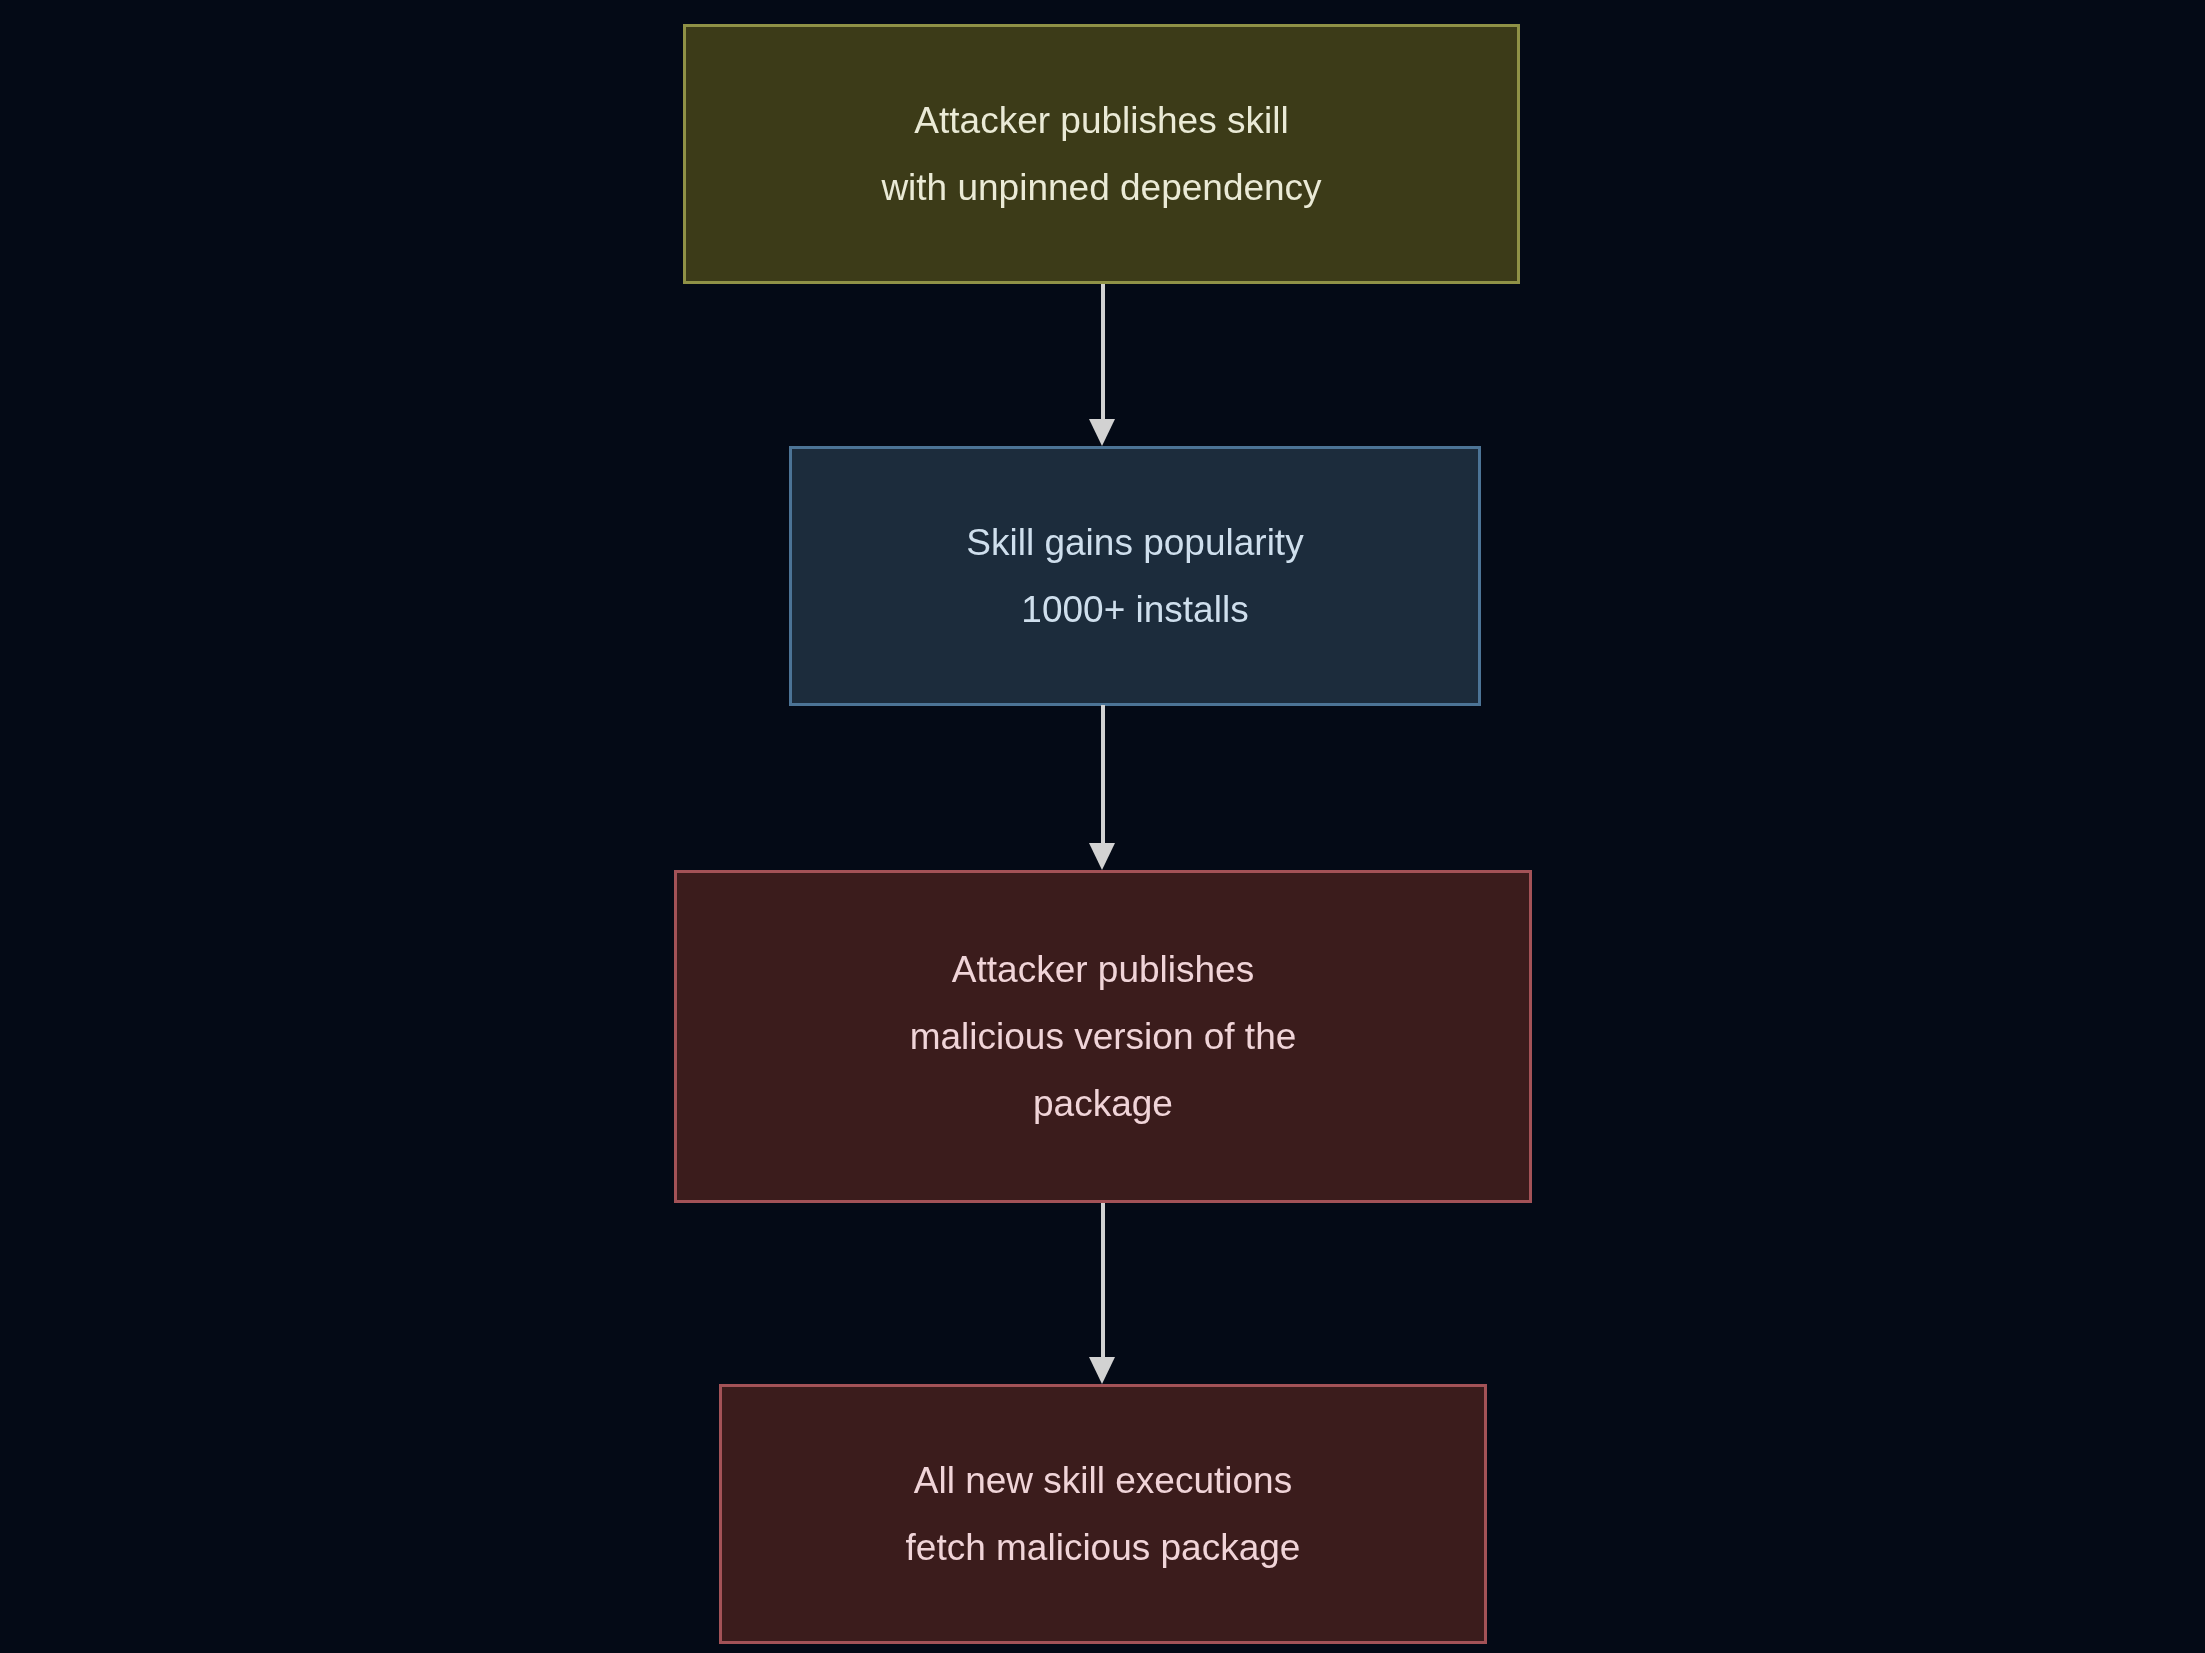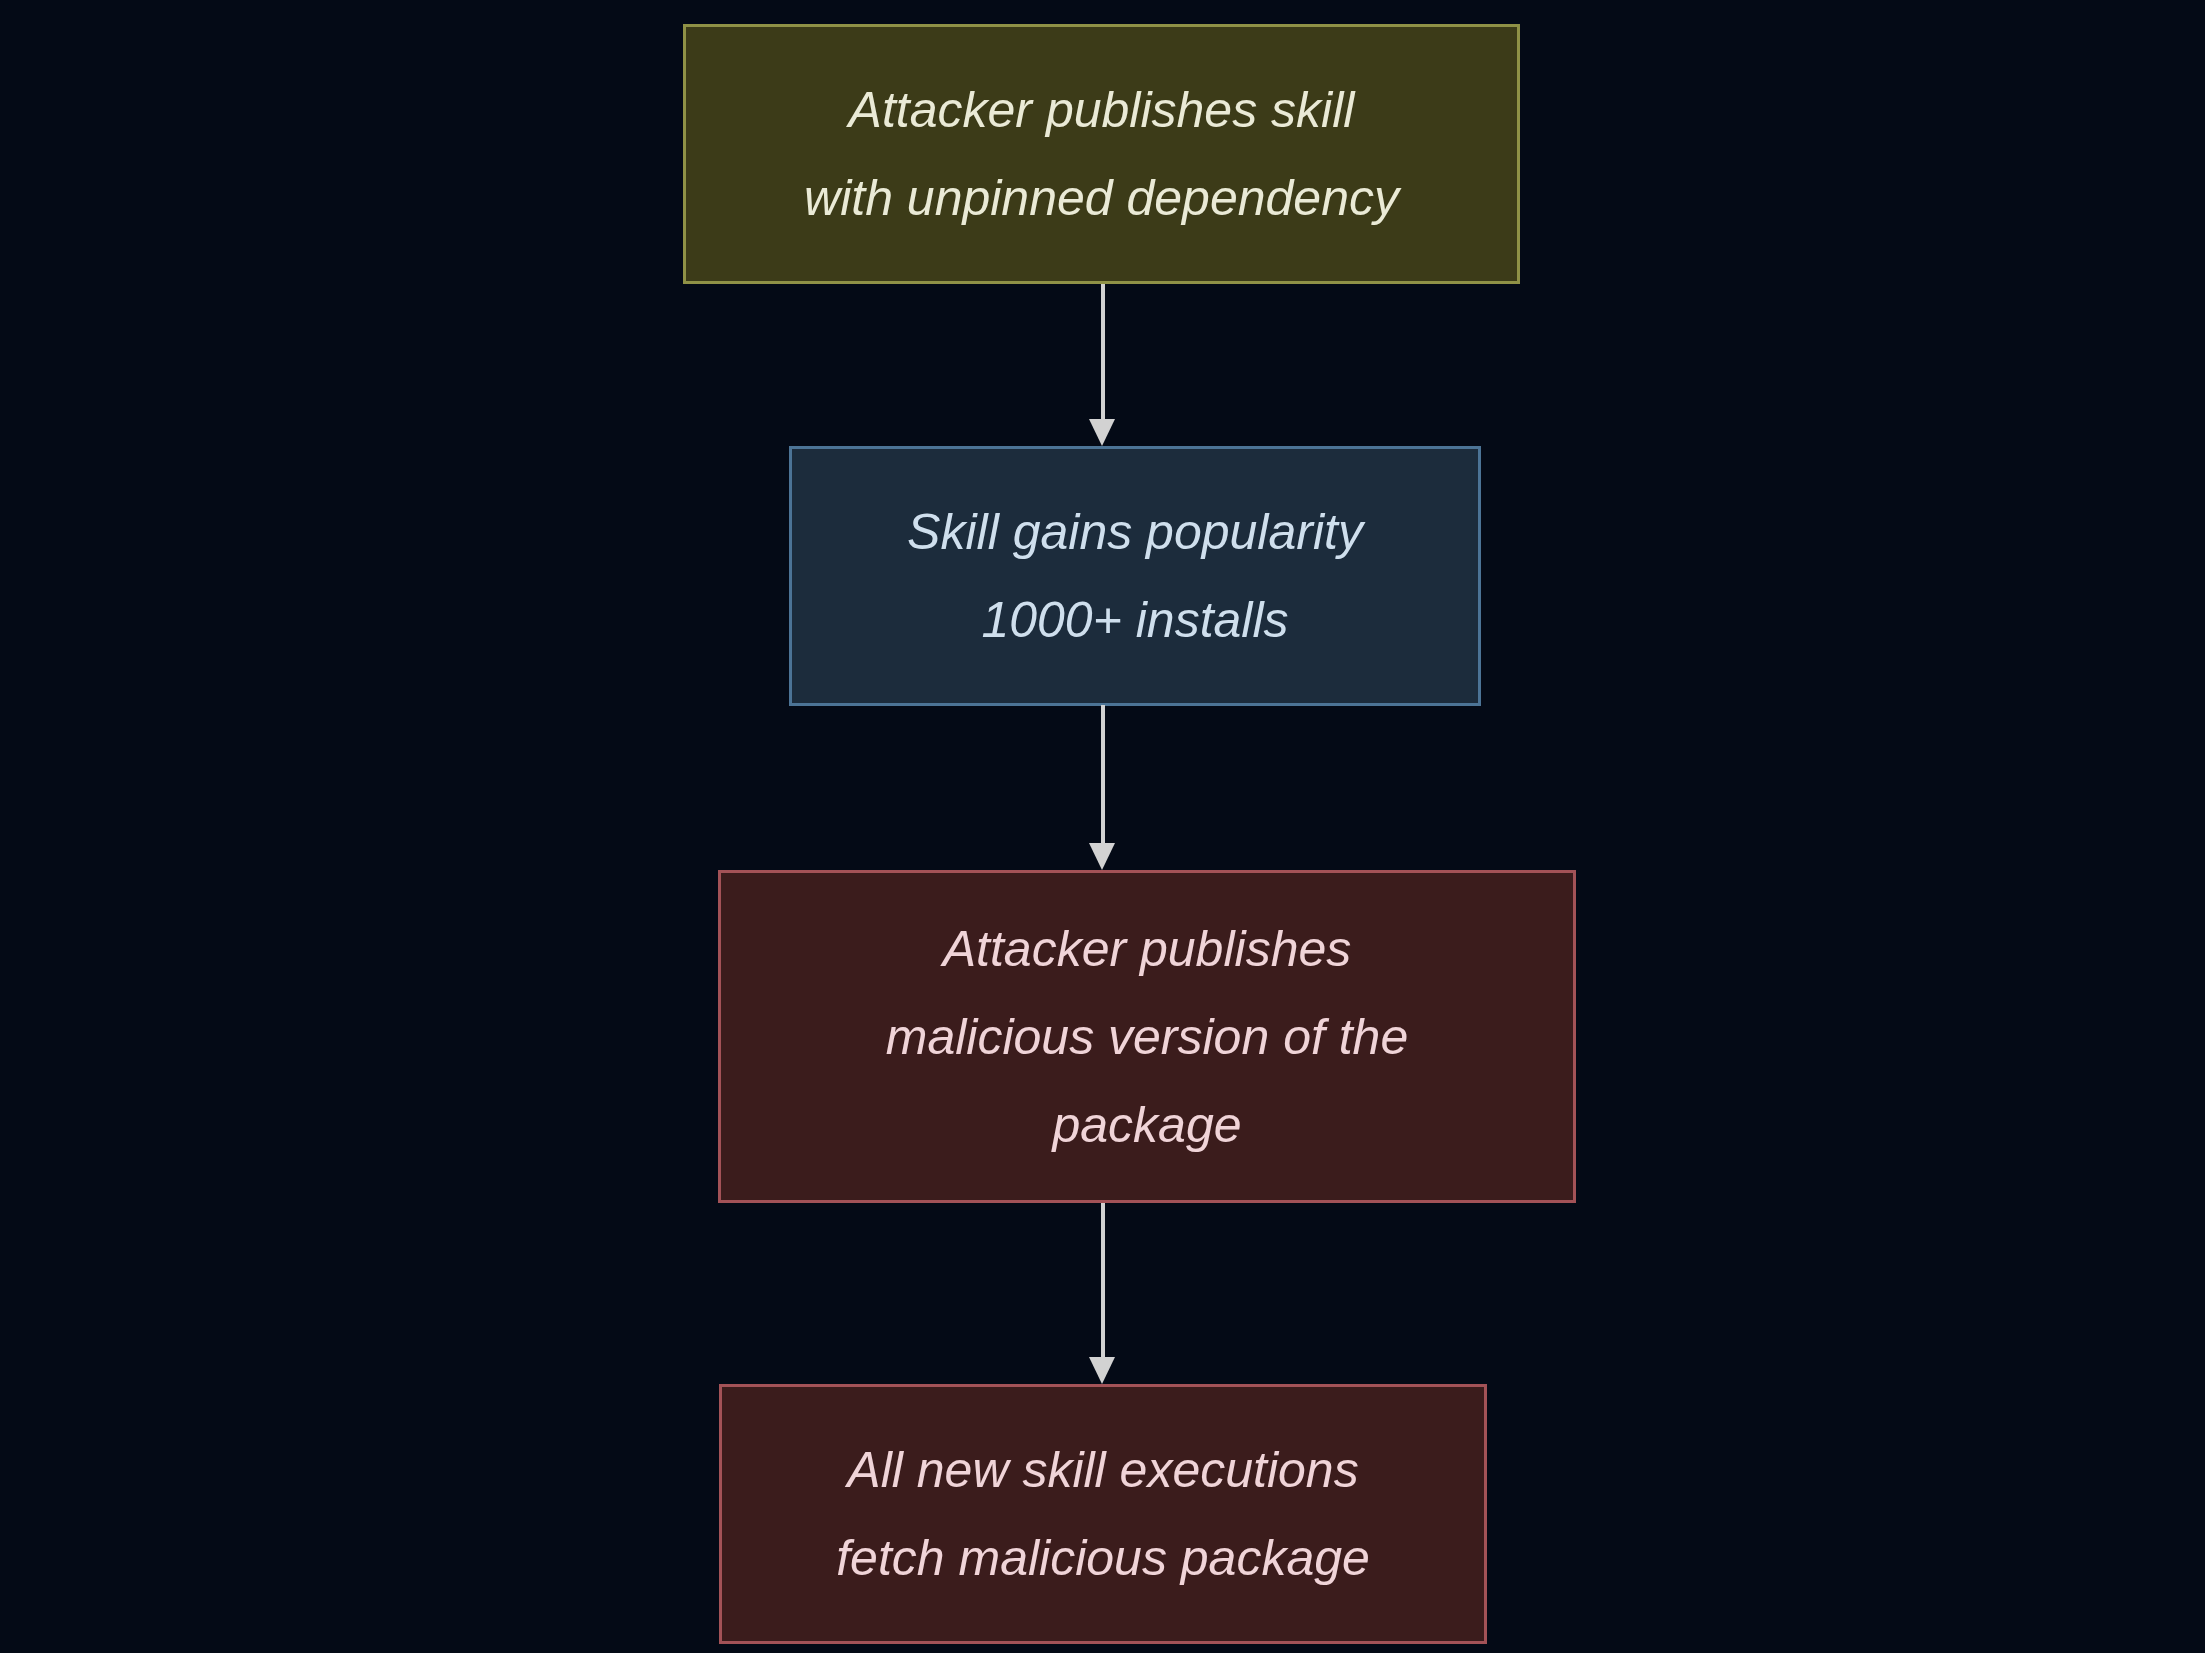--- a/index.html
+++ b/index.html
@@ -18,28 +18,27 @@
     position: absolute;
     box-sizing: border-box;
     border: 3.1px solid;
     display: flex;
     align-items: center;
     justify-content: center;
     text-align: center;
   }
   .node-label {
     white-space: pre-line;
-    font-size: 50px;
-    line-height: 88px;
+    font-size: 37px;
+    line-height: 67px;
     font-weight: 400;
-    font-style: italic;
   }
   .node-a { left: 683px;  top: 24.4px;   width: 837px; height: 260px; }
   .node-b { left: 757px;  top: 446px;  width: 692px;  height: 260px; margin-left: 32px; }
-  .node-c { left: 674px;  top: 870px; width: 858px; height: 333px; margin-left: 44px; }
+  .node-c { left: 674px;  top: 870px; width: 858px; height: 333px; }
   .node-d { left: 719px;  top: 1384px; width: 768px;  height: 260px; }
 
   .edge-line {
     position: absolute;
     left: 1101px;
     width: 3.9px;
   }
   .edge1-line { top: 284px;  height: 137px; }
   .edge2-line { top: 705px;  height: 139px; }
   .edge3-line { top: 1203px; height: 156px; }

